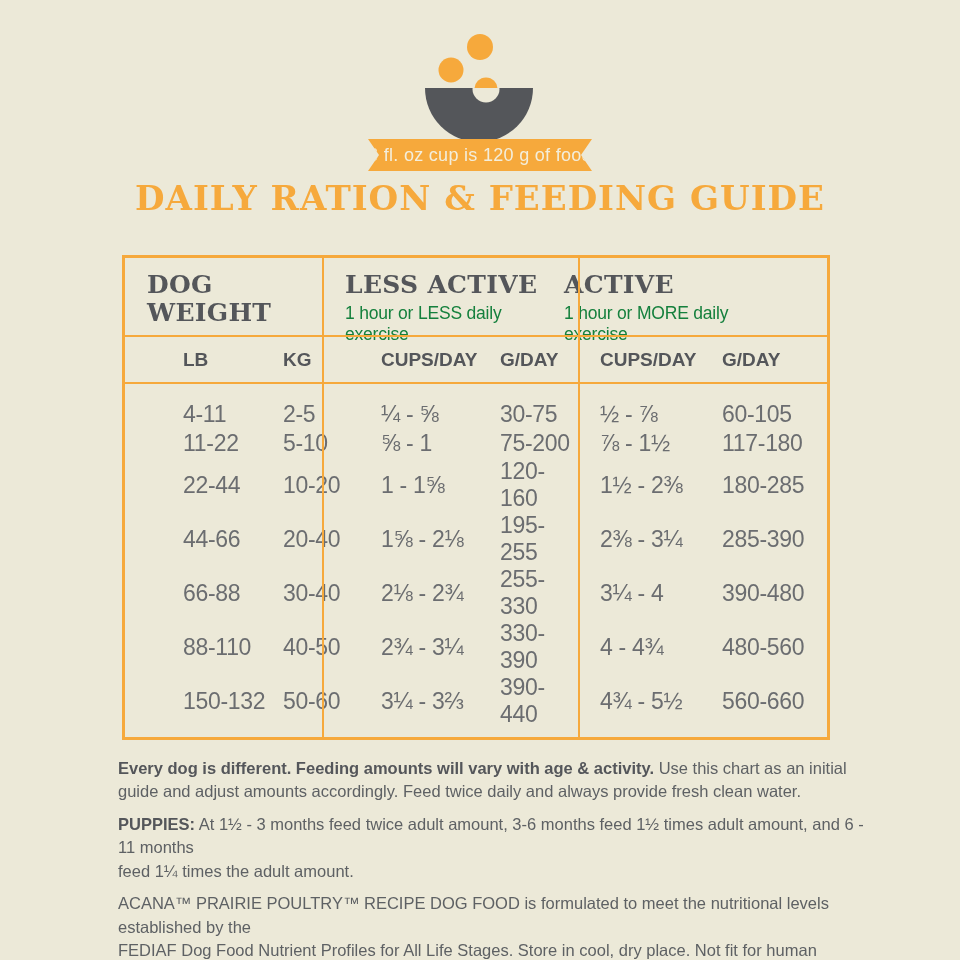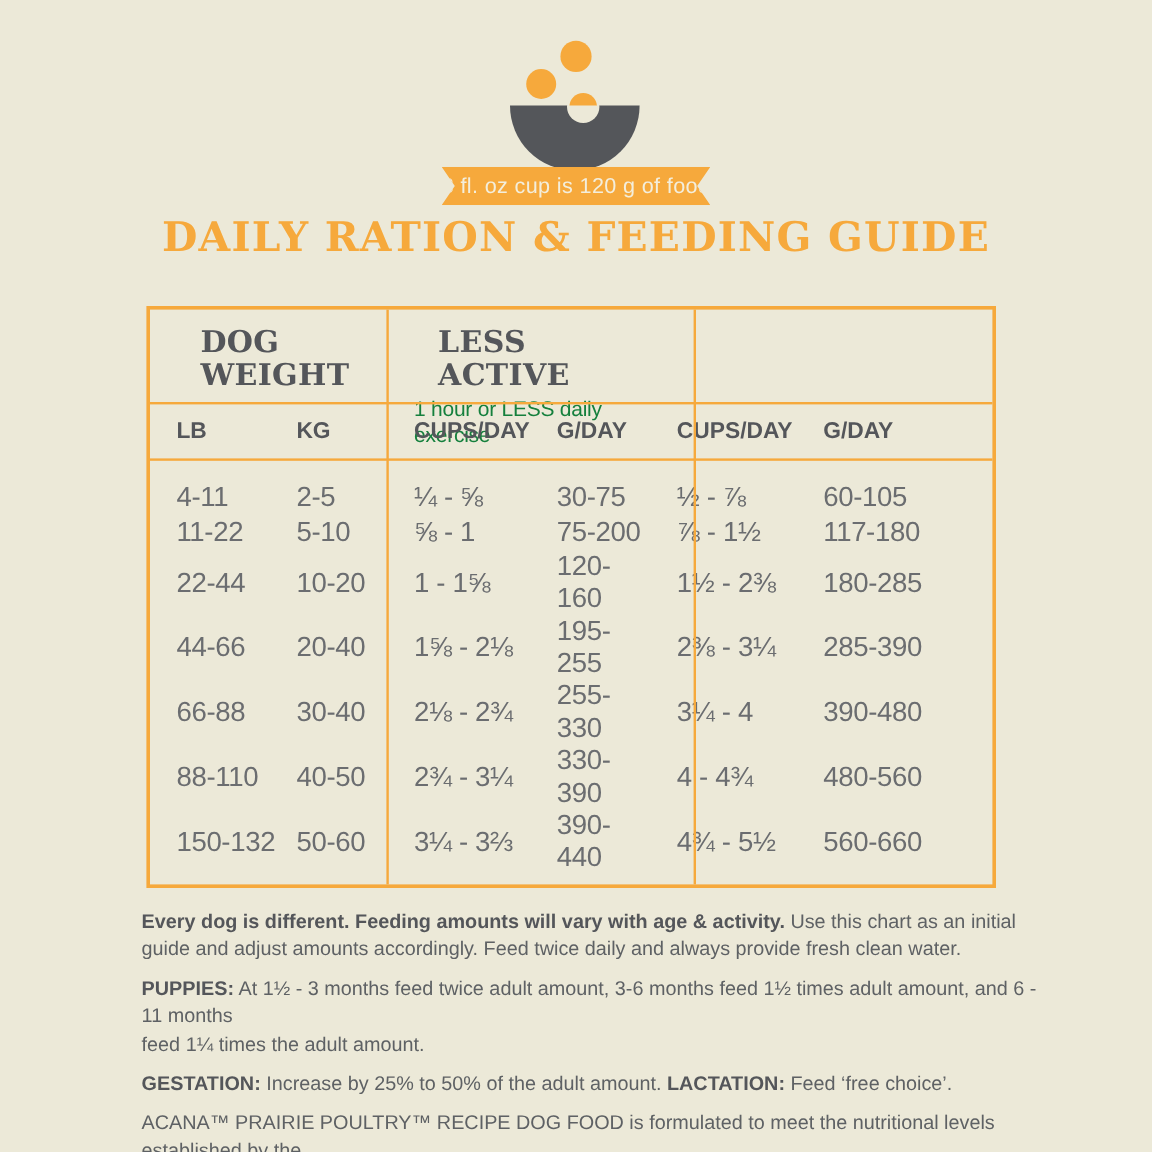--- a/index.html
+++ b/index.html
@@ -33,30 +33,30 @@
   .v2{left:453px;}
   .trow{display:flex;}
   .cell{box-sizing:border-box;}
   .c1{width:197px;padding-left:22px;}
   .c2{width:218px;padding-left:23px;}
   .c3{width:249px;padding-left:24px;}
   .row-groups{height:77px;}
   .row-groups .cell{padding-top:13px;}
   .group-title{
     font-family:"DejaVu Serif",serif;font-weight:700;font-size:25px;line-height:1.12;
-    letter-spacing:.3px;color:#54565A;margin-left:20px;
+    letter-spacing:.3px;color:#54565A;
   }
   .gt-wrap{max-width:125px;}
   .group-sub{font-size:17.5px;color:#15803d;margin-top:4px;letter-spacing:-.2px;}
   .row-sub{
     height:45px;border-top:2px solid #F6A93C;border-bottom:2px solid #F6A93C;
     font-weight:700;font-size:19px;color:#54565A;
   }
   .grid{display:grid;align-items:center;height:100%;}
-  .c1.grid{grid-template-columns:100px auto;}
+  .c1.grid{grid-template-columns:100px auto;margin-left:36px;}
   .c2.grid{grid-template-columns:119px auto;}
   .c3.grid{grid-template-columns:122px auto;}
   .tbody{flex:1;display:flex;flex-direction:column;padding:16px 0 9px 0;}
   .row-data{flex:1;font-size:23px;color:#6B6D70;letter-spacing:-.3px;}
   .row-data .grid{height:100%;}
   
   .footnotes{
     position:absolute;left:118px;top:757px;width:748px;
     font-size:16.5px;line-height:1.42;color:#5E6164;
   }
@@ -92,20 +92,24 @@
     <div class="vline v2"></div>
 
     <div class="trow row-groups">
       <div class="cell c1">
         <div class="group-title gt-wrap">DOG WEIGHT</div>
       </div>
       <div class="cell c2">
         <div class="group-title">LESS ACTIVE</div>
         <div class="group-sub">1 hour or LESS daily exercise</div>
       </div>
+      <div class="cell c3">
+        <div class="group-title">ACTIVE</div>
+        <div class="group-sub">1 hour or MORE daily exercise</div>
+      </div>
     </div>
 
     <div class="trow row-sub">
       <div class="cell c1 grid">
         <span>LB</span>
         <span>KG</span>
       </div>
       <div class="cell c2 grid">
         <span>CUPS/DAY</span>
         <span>G/DAY</span>
@@ -216,18 +220,17 @@
           </div>
         </div>
       </div>
   </div>
 
   <div class="footnotes">
       <p><span class="seg-bold">Every dog is different. Feeding amounts will vary with age &amp; activity.</span><span class="seg"> Use this chart as an initial
 guide and adjust amounts accordingly. Feed twice daily and always provide fresh clean water.</span></p>
       <p><span class="seg-bold">PUPPIES:</span><span class="seg"> At 1½ - 3 months feed twice adult amount, 3-6 months feed 1½ times adult amount, and 6 - 11 months
 feed 1¼ times the adult amount.</span></p>
-      <p><span class="seg-bold">GESTATION:</span><span class="seg"> Increase by 25% to 50% of the adult amount. </span><span class="seg-bold">LACTATION:</span><span class="seg"> Feed ‘free choice’.</span></p>
       <p><span class="seg">ACANA™ PRAIRIE POULTRY™ RECIPE DOG FOOD is formulated to meet the nutritional levels established by the
 FEDIAF Dog Food Nutrient Profiles for All Life Stages. Store in cool, dry place. Not fit for human consumption.</span></p>
     </div>
 
 </div>
 
 </body></html>

